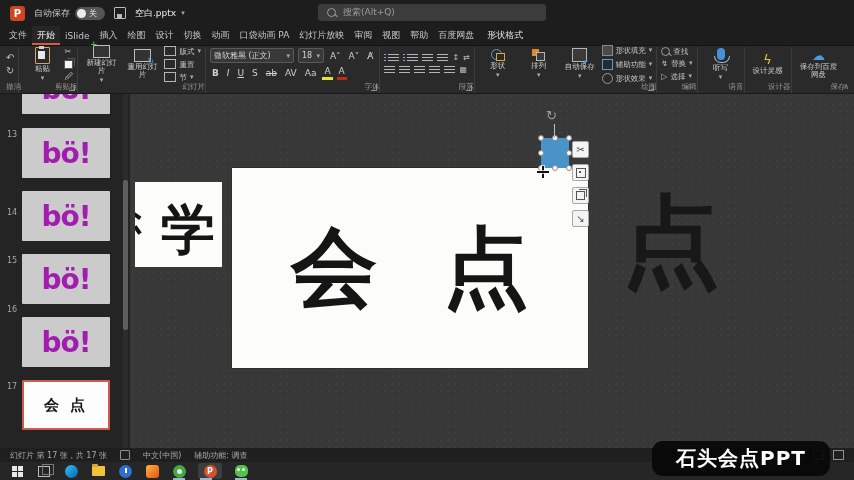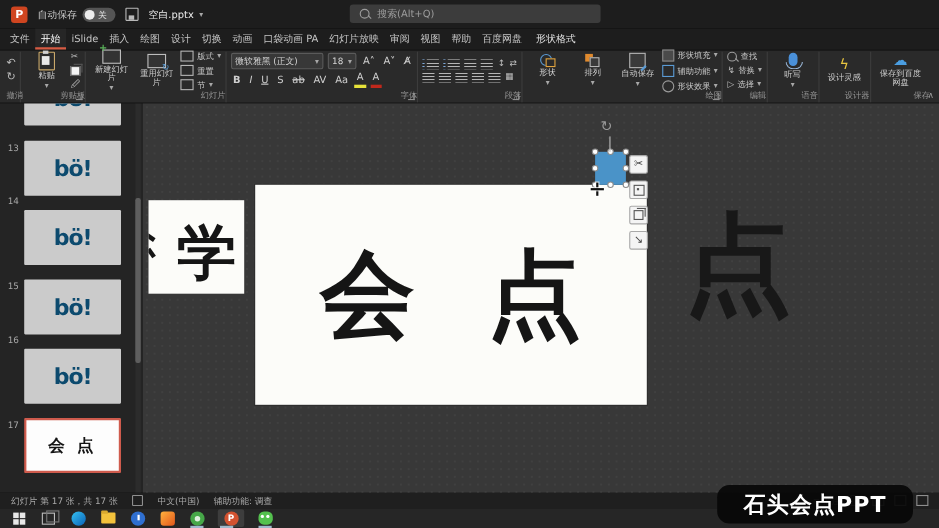--- a/index.html
+++ b/index.html
@@ -105,21 +105,21 @@
   .chip.effect{border:1px solid #9a9a9a;border-radius:50%}
   .ic-mic{width:8px;height:12px;border-radius:4px;background:#4a90d9;position:relative;margin-bottom:3px}
   .ic-mic:after{content:"";position:absolute;left:-3px;bottom:-3px;width:14px;height:6px;border:1px solid #9ab7d8;border-top:none;border-radius:0 0 7px 7px}
   .ic-flash{color:#e8c540;font-size:13px;line-height:12px}
   .ic-cloud{color:#4a9de0;font-size:13px;line-height:12px}
   .collapse{position:absolute;right:5px;bottom:2px;color:#9a9a9a;font-size:8px}
   
   .thumbs{position:absolute;top:94px;left:0;width:130px;height:354px;background:#242424;overflow:hidden}
   .thumb{position:absolute;left:22px;width:88px;height:50px;background:#cbcbcb;border-radius:1px;
     display:flex;align-items:center;justify-content:center}
-  .thumb .logo{font-weight:bold;font-size:20px;color:#0c4a6e;letter-spacing:-1px}
+  .thumb .logo{font-weight:bold;font-size:28px;color:#a21caf;letter-spacing:-1px}
   .thumb.selected{background:#fdfdfd;border:2px solid #cf5b4d;box-sizing:border-box}
   .thumb .slide17{font-size:15px;color:#141414;letter-spacing:3px;font-weight:600}
   .thumb-num{position:absolute;left:7px;font-size:8px;color:#a8a8a8}
   .vscroll{position:absolute;right:2px;top:0;width:5px;height:100%;background:#2c2c2c}
   .vscroll .vthumb{position:absolute;left:0;width:5px;top:86px;height:150px;background:#5e5e5e;border-radius:2px}
   
   .canvas{position:absolute;top:94px;left:130px;width:724px;height:354px;background:#383838;overflow:hidden;
     background-image:radial-gradient(#404040 1px,transparent 1px);background-size:7px 7px}
   .slide{position:absolute;left:102px;top:74px;width:356px;height:200px;background:#fcfcf9;
     display:flex;align-items:center;justify-content:center;box-shadow:0 0 0 1px #2e2e2e}
@@ -415,21 +415,21 @@
 </div>
 
 <div class="thumbs">
   <div class="thumb" style="top:-30px">
     <span class="logo">bö!</span>
   </div>
   <span class="thumb-num" style="top:36px">13</span>
   <div class="thumb" style="top:34px">
     <span class="logo">bö!</span>
   </div>
-  <span class="thumb-num" style="top:84px">14</span>
+  <span class="thumb-num" style="top:114px">14</span>
   <div class="thumb" style="top:97px">
     <span class="logo">bö!</span>
   </div>
   <span class="thumb-num" style="top:162px">15</span>
   <div class="thumb" style="top:160px">
     <span class="logo">bö!</span>
   </div>
   <span class="thumb-num" style="top:211px">16</span>
   <div class="thumb" style="top:223px">
     <span class="logo">bö!</span>

